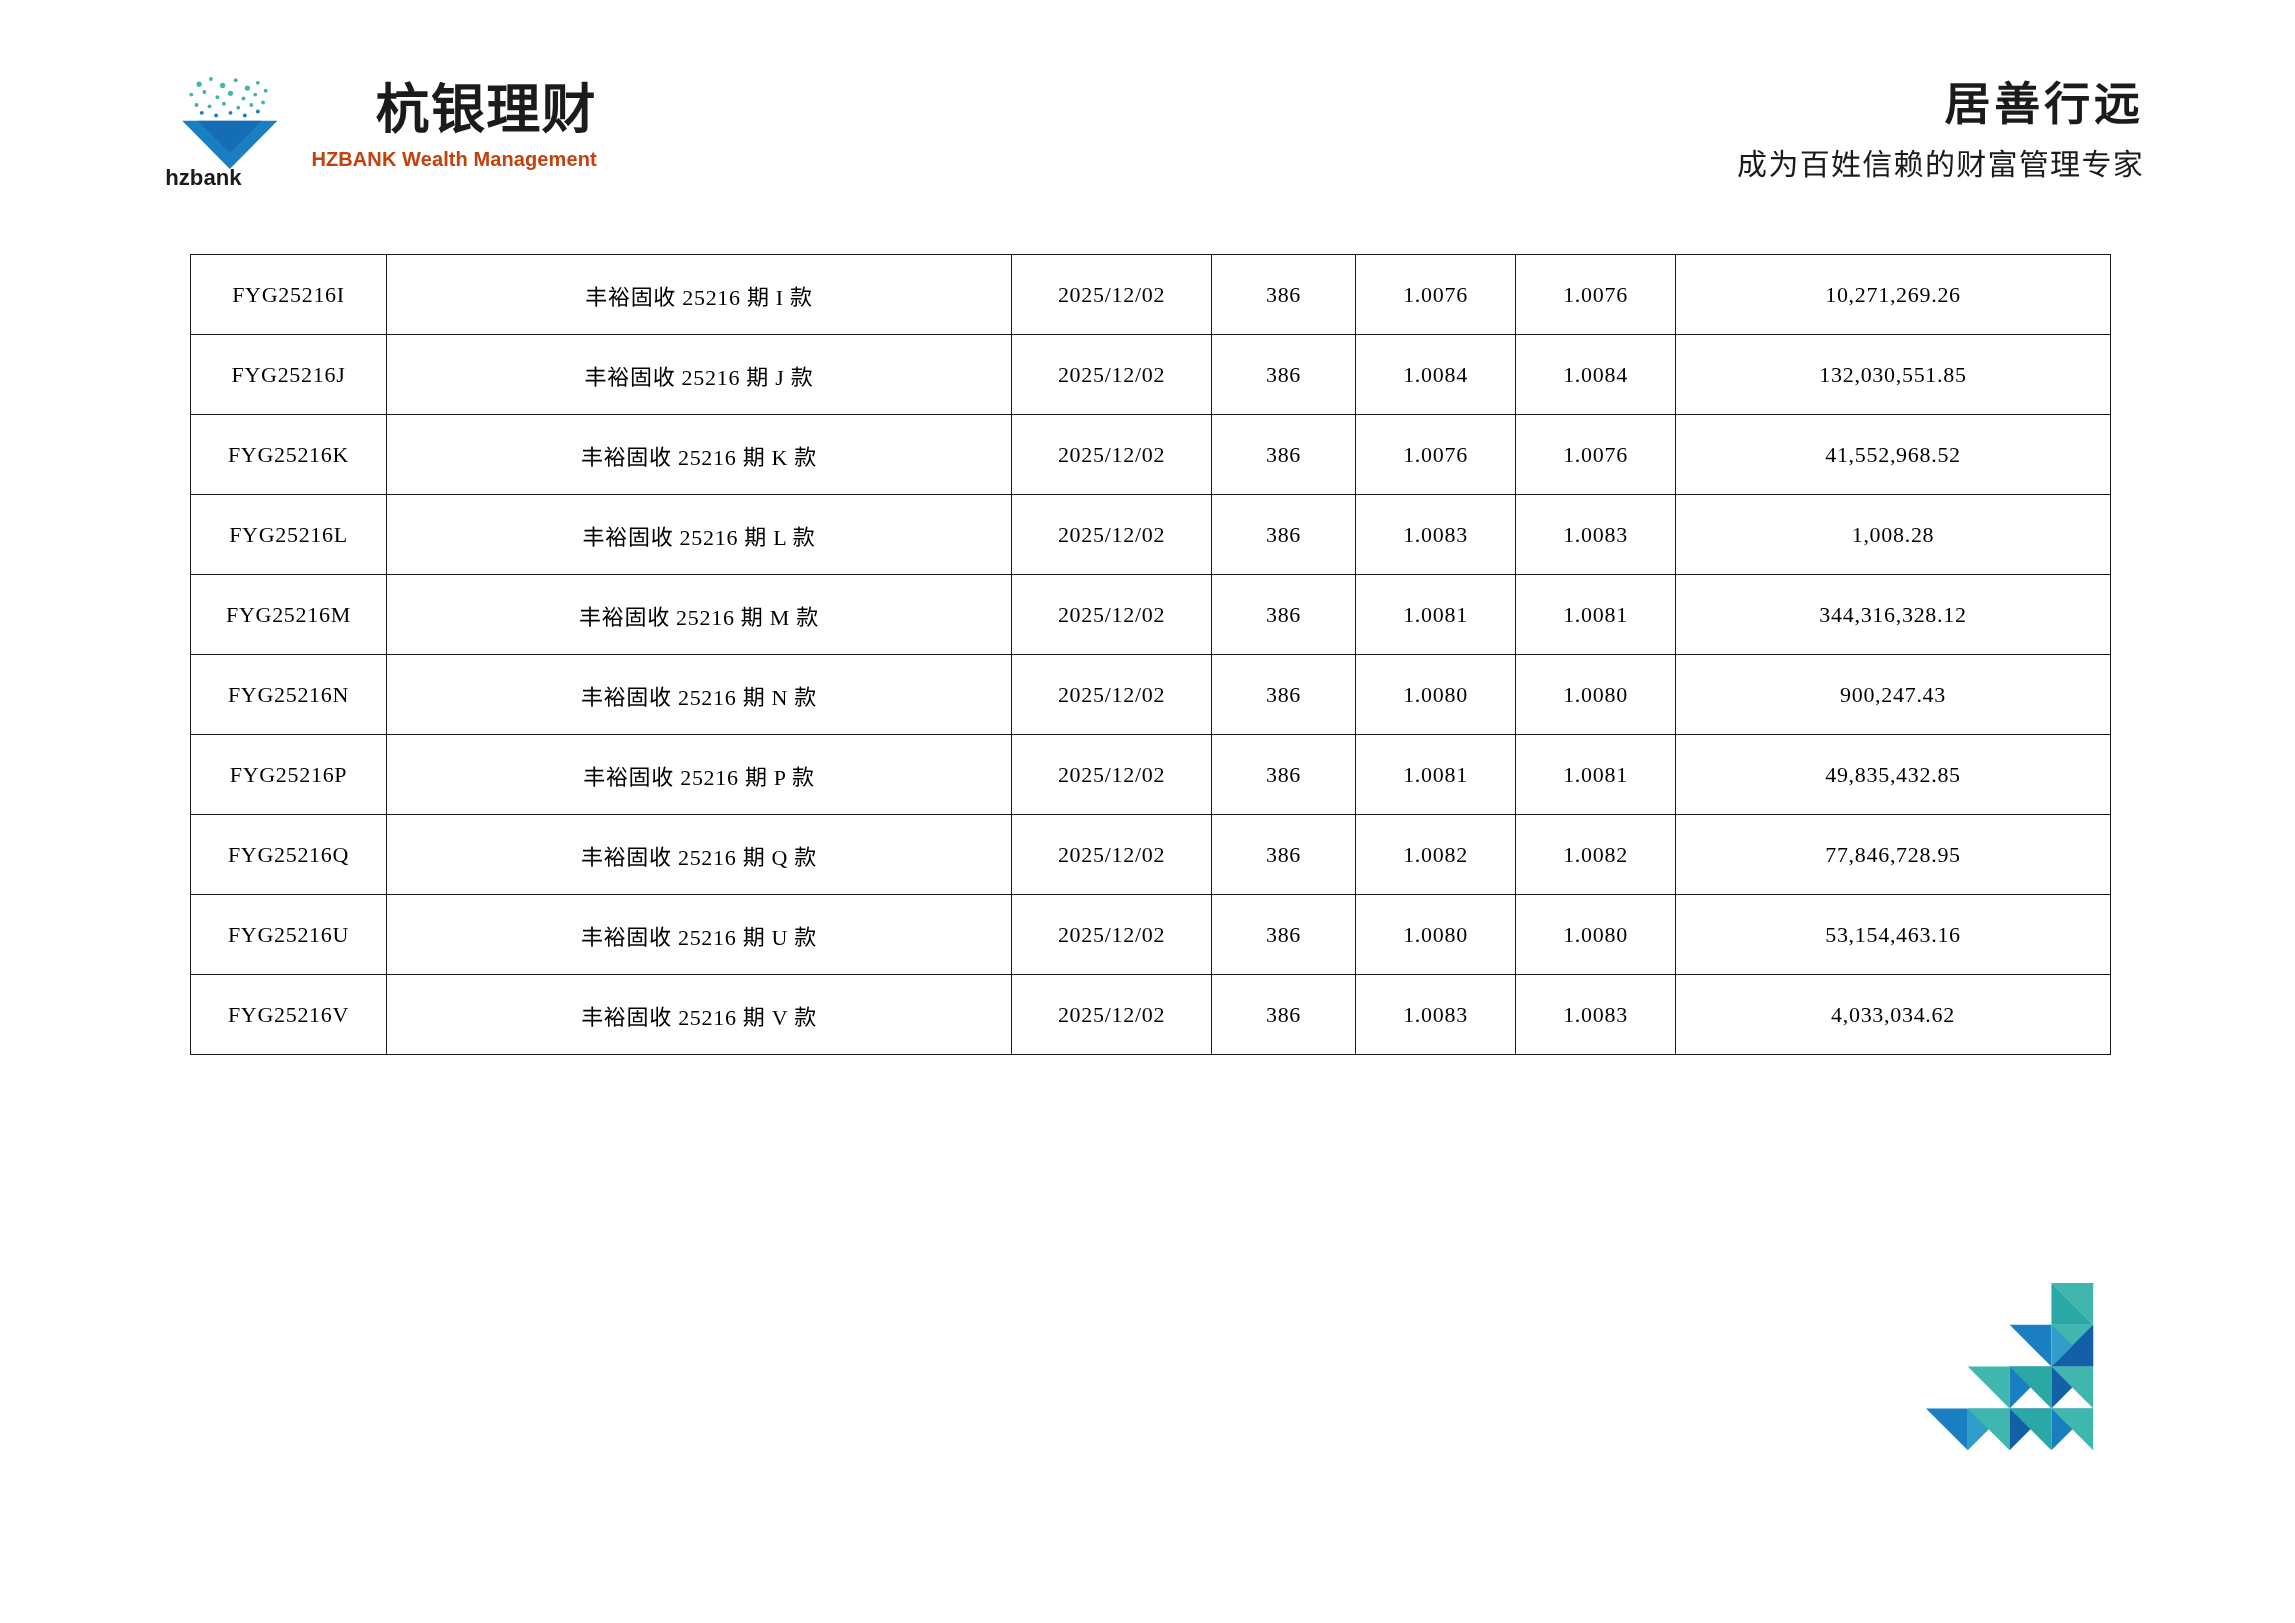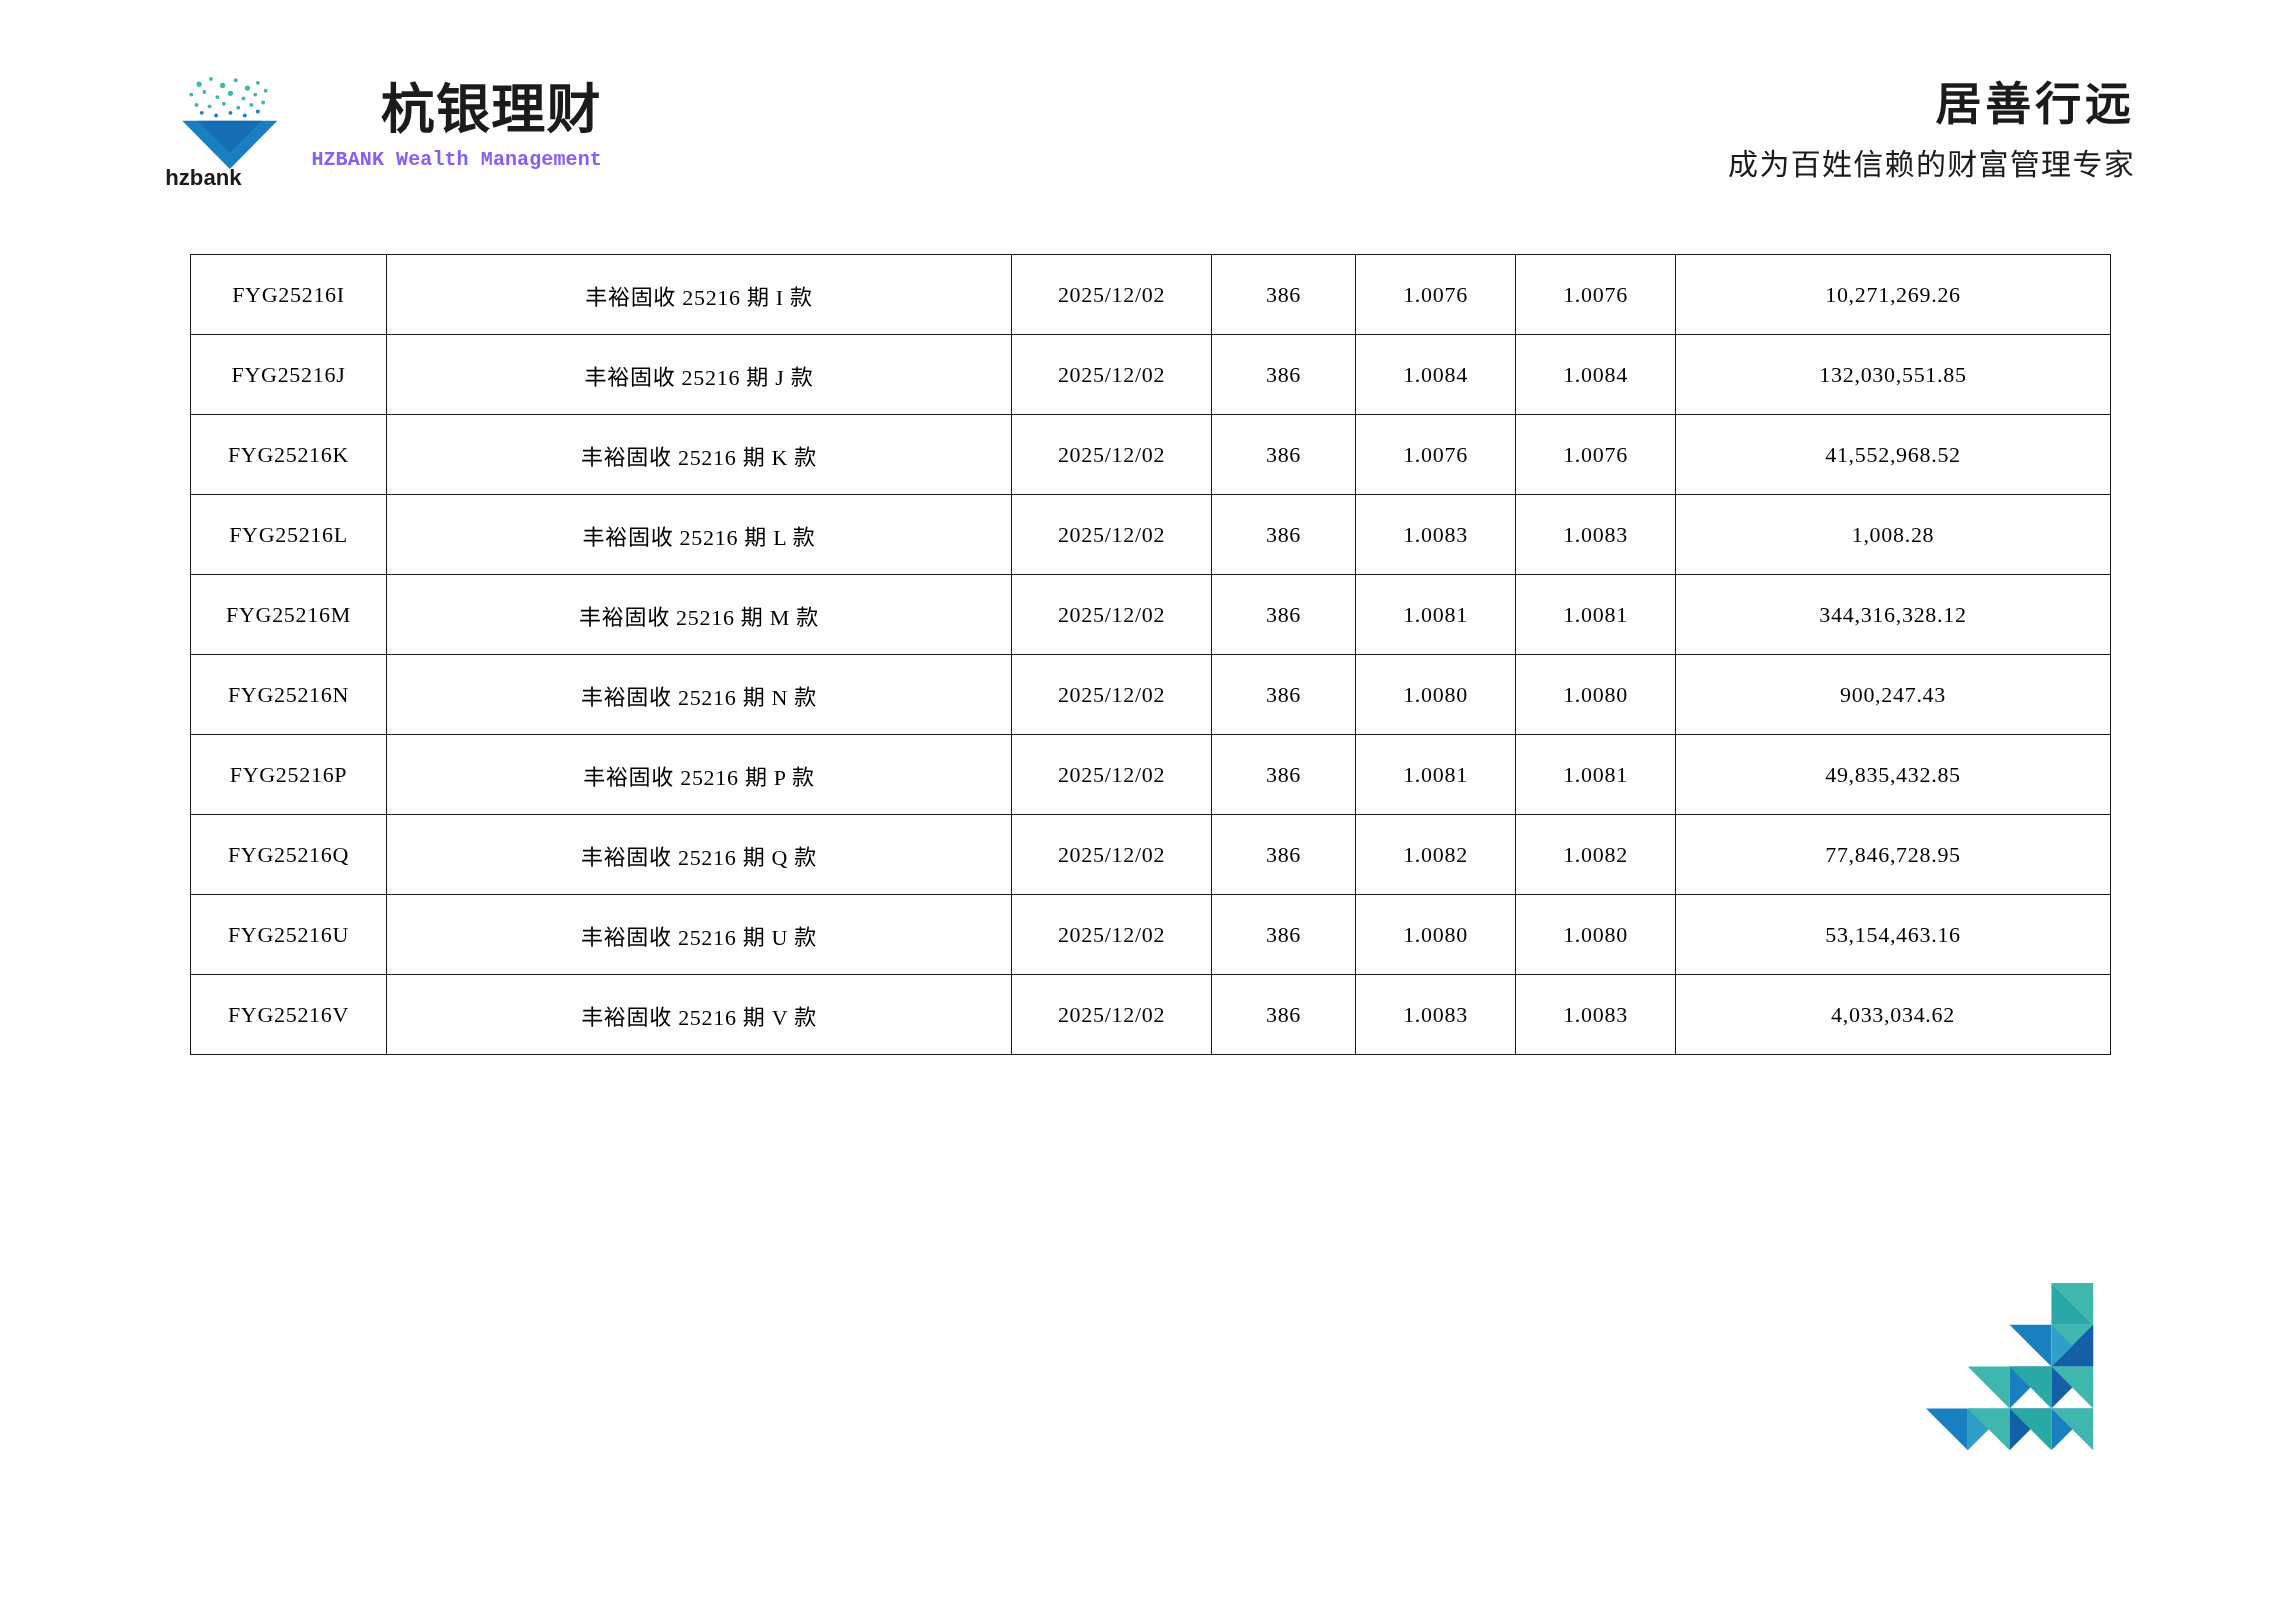--- a/index.html
+++ b/index.html
@@ -55,31 +55,31 @@
   .brand-cn {
     font-family: "Liberation Sans", sans-serif;
     font-weight: bold;
     font-size: 54px;
     letter-spacing: 1.3px;
     color: #1b1b1b;
     line-height: 1.05;
   }
 
   .brand-en {
-    font-family: Liberation Mono, monospace;
+    font-family: Liberation Sans, sans-serif;
     font-weight: bold;
     font-size: 20px;
-    color: #8b5cf6;
+    color: #c2410c;
     letter-spacing: 0.1px;
     margin-top: 10.5px;
   }
 
   .slogan {
     position: absolute;
-    right: 160px;
+    right: 151px;
     top: 6.5px;
     text-align: right;
   }
 
   .slogan-main {
     font-family: "Liberation Sans", sans-serif;
     font-weight: bold;
     font-size: 46px;
     color: #1b1b1b;
     letter-spacing: 3.9px;

